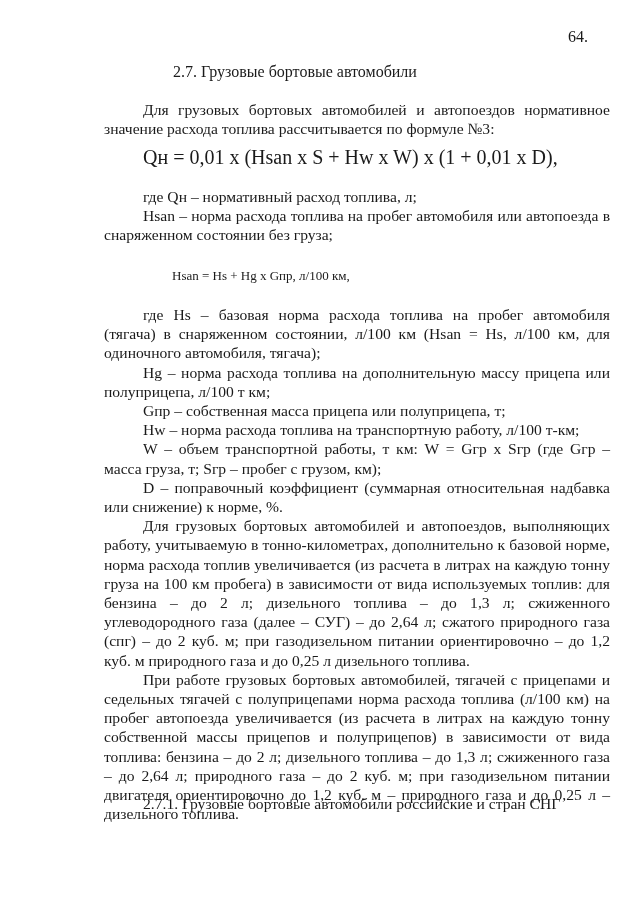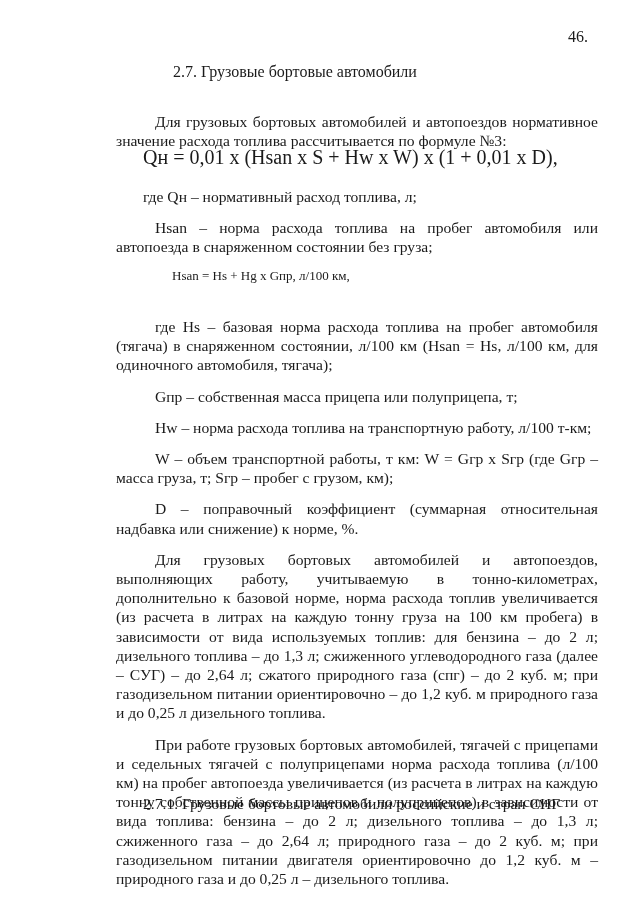--- a/index.html
+++ b/index.html
@@ -4,48 +4,49 @@
   <style>
     html, body { margin: 0; padding: 0; background: #ffffff; }
     body {
       width: 640px; height: 905px; position: relative; overflow: hidden;
       font-family: "Liberation Serif", "DejaVu Serif", serif;
       color: #1a1a1a;
     }
     .page-number { position: absolute; top: 28px; right: 52px; font-size: 16px; }
     .title { position: absolute; top: 63px; left: 173px; font-size: 16px; white-space: nowrap; }
     .text-block { position: absolute; left: 104px; width: 506px; font-size: 15.6px; line-height: 19.2px; }
-    .para { margin: 12px; text-align: justify; text-indent: 39px; }
+    .para { margin: 0; text-align: justify; text-indent: 39px; }
     .line-ind { margin: 0; padding-left: 39px; }
     .formula1 { position: absolute; top: 146px; left: 143px; font-size: 20px; white-space: nowrap; }
     .formula2 { position: absolute; top: 268px; left: 172px; font-size: 13px; white-space: nowrap; }
     .subsection { position: absolute; top: 795px; left: 143px; font-size: 15.6px; white-space: nowrap; }
   </style>
 </head>
 <body>
 
 <div>
-  <div class="page-number">46.</div>
+  <div class="page-number">64.</div>
   <div class="title">2.7. Грузовые бортовые автомобили</div>
 
   <div class="text-block" style="top:100px;">
     <p class="para">Для грузовых бортовых автомобилей и автопоездов нормативное значение расхода топлива рассчитывается по формуле №3:</p>
   </div>
 
   <div class="formula1">Qн = 0,01 x (Hsan x S + Hw x W) x (1 + 0,01 x D),</div>
 
   <div class="text-block" style="top:187px;">
     <p class="line-ind">где Qн – нормативный расход топлива, л;</p>
     <p class="para">Hsan – норма расхода топлива на пробег автомобиля или автопоезда в снаряженном состоянии без груза;</p>
   </div>
 
   <div class="formula2">Hsan = Hs + Hg x Gпр, л/100 км,</div>
 
   <div class="text-block" style="top:305px;">
     <p class="para">где Hs – базовая норма расхода топлива на пробег автомобиля (тягача) в снаряженном состоянии, л/100 км (Hsan = Hs, л/100 км, для одиночного автомобиля, тягача);</p>
+    <p class="para">Hg – норма расхода топлива на дополнительную массу прицепа или полуприцепа, л/100 т км;</p>
     <p class="para">Gпр – собственная масса прицепа или полуприцепа, т;</p>
     <p class="para">Hw – норма расхода топлива на транспортную работу, л/100 т-км;</p>
     <p class="para">W – объем транспортной работы, т км: W = Gгр x Sгр (где Gгр – масса груза, т; Sгр – пробег с грузом, км);</p>
     <p class="para">D – поправочный коэффициент (суммарная относительная надбавка или снижение) к норме, %.</p>
     <p class="para">Для грузовых бортовых автомобилей и автопоездов, выполняющих работу, учитываемую в тонно-километрах, дополнительно к базовой норме, норма расхода топлив увеличивается (из расчета в литрах на каждую тонну груза на 100 км пробега) в зависимости от вида используемых топлив: для бензина – до 2 л; дизельного топлива – до 1,3 л; сжиженного углеводородного газа (далее – СУГ) – до 2,64 л; сжатого природного газа (спг) – до 2 куб. м; при газодизельном питании ориентировочно – до 1,2 куб. м природного газа и до 0,25 л дизельного топлива.</p>
     <p class="para">При работе грузовых бортовых автомобилей, тягачей с прицепами и седельных тягачей с полуприцепами норма расхода топлива (л/100 км) на пробег автопоезда увеличивается (из расчета в литрах на каждую тонну собственной массы прицепов и полуприцепов) в зависимости от вида топлива: бензина – до 2 л; дизельного топлива – до 1,3 л; сжиженного газа – до 2,64 л; природного газа – до 2 куб. м; при газодизельном питании двигателя ориентировочно до 1,2 куб. м – природного газа и до 0,25 л – дизельного топлива.</p>
   </div>
 
   <div class="subsection">2.7.1. Грузовые бортовые автомобили российские и стран СНГ</div>
 </div>

